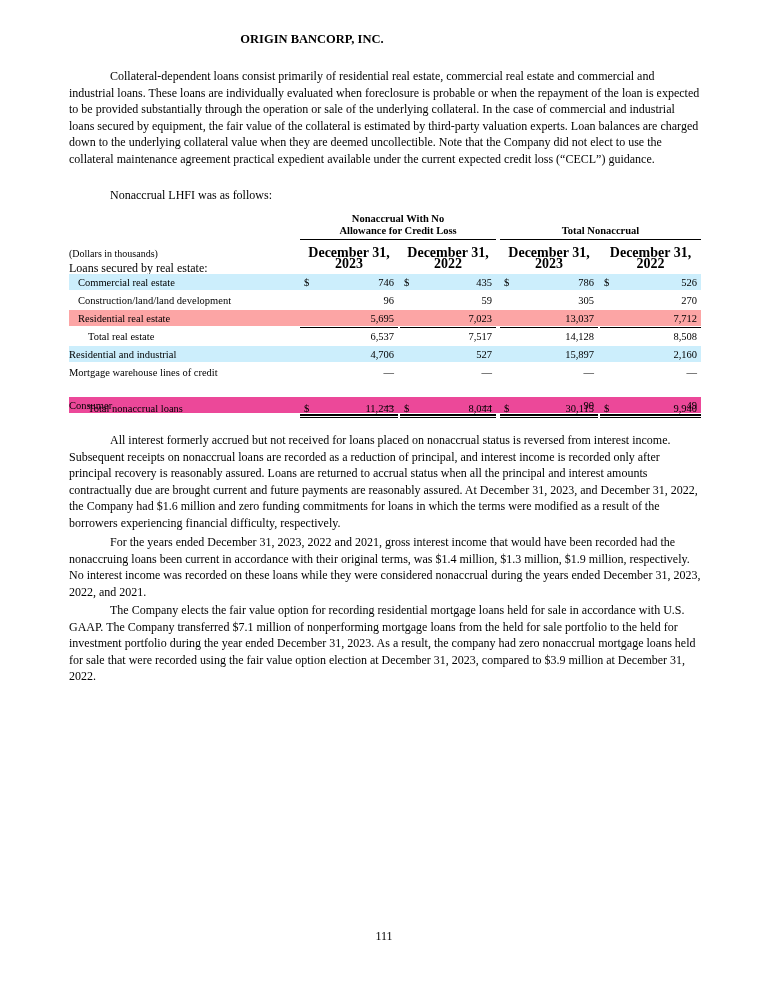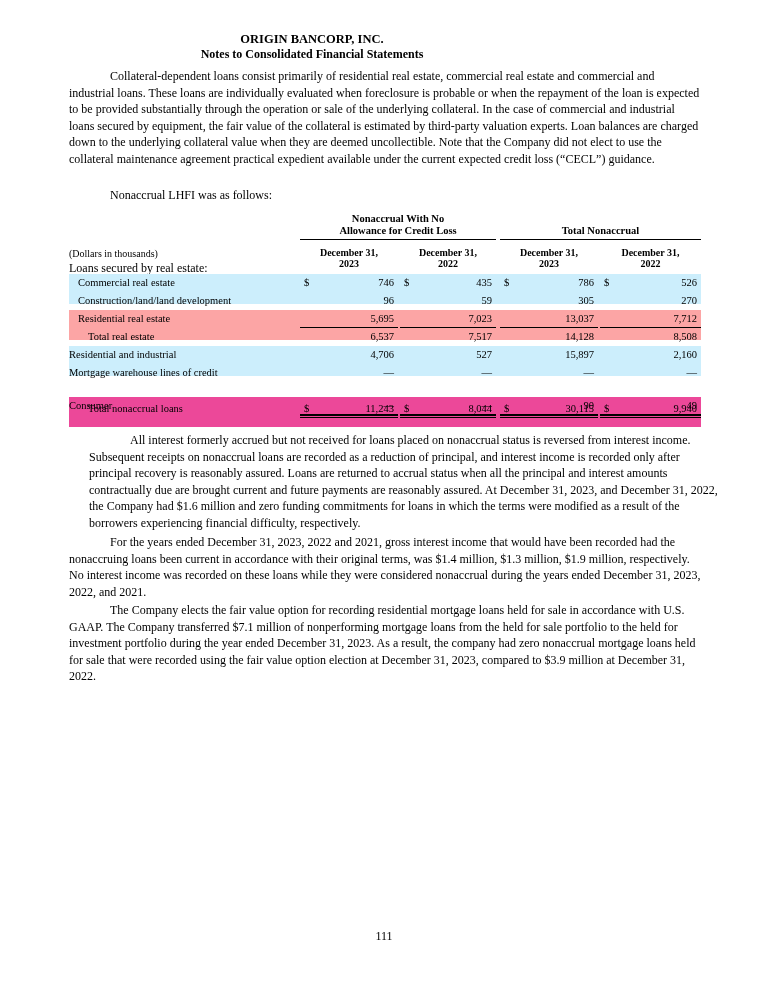--- a/index.html
+++ b/index.html
@@ -6,53 +6,52 @@
   body {
     width:768px; height:993px; position:relative; overflow:hidden;
     font-family:"Liberation Serif", serif; color:#000; font-size:12px;
   }
   .header { position:absolute; top:32px; left:0; width:624px; text-align:center; font-weight:bold; font-size:12px; line-height:15px; }
   .header .t1 { font-size:12.5px; }
   .para { position:absolute; left:69px; width:632px; font-size:12px; line-height:16.5px; text-align:left; }
   .para .indent { display:inline-block; width:41px; }
   #p1 { top:68px; }
   #intro { top:187px; }
-  #p2 { top:432px;margin-left:20px; }
+  #p2 { top:432px; }
   #p3 { top:534px; }
   #p4 { top:602px; }
 
   .table { position:absolute; left:69px; top:213px; width:632px; font-size:10.5px; }
   .grp { position:absolute; top:0; text-align:center; font-weight:bold; font-size:10.5px; line-height:12px; border-bottom:1.5px solid #000; padding-bottom:2px; }
   #grp1 { left:231px; width:196px; height:24px; }
   #grp2 { left:431px; width:201px; height:24px; top:0; }
   #grp2 span { position:absolute; bottom:2px; left:0; width:100%; }
-  .colh { position:absolute; top:34px; text-align:center; font-weight:bold; font-size:10px; line-height:11px; border-bottom:1.5px solid #000; padding-bottom:10px; height:22px; }
+  .colh { position:absolute; top:34px; text-align:center; font-weight:bold; font-size:14px; line-height:11px; border-bottom:1.5px solid #000; padding-bottom:10px; height:22px; }
   .unit { position:absolute; left:0; top:34px; font-size:10px; line-height:14px; }
   .secl { position:absolute; left:0; top:48px; font-size:12px; line-height:14px; }
-  .row { position:absolute; left:0; width:632px; height:30px; line-height:18px; }
+  .row { position:absolute; left:0; width:632px; height:16px; line-height:18px; }
   .row.shade { background:#cceefc; }
   .row .lbl { position:absolute; left:0; white-space:nowrap; }
   .row .lbl.ind1 { left:9px; }
   .row .lbl.ind2 { left:19px; }
   .cell { position:absolute; top:0; height:18px; }
   .cell .dol { position:absolute; left:4px; }
   .cell .val { position:absolute; right:4px; }
   .cell.uline { border-bottom:1.5px solid #000; height:16.5px; }
   .c1 { left:231px; width:98px; }
   .c2 { left:331px; width:96px; }
   .c3 { left:431px; width:98px; }
   .c4 { left:531px; width:101px; }
   .pagenum { position:absolute; top:929px; left:0; width:768px; text-align:center; font-size:12px; }
 </style>
 </head>
 <body>
 
 <div class="header">
   <div class="t1">ORIGIN BANCORP, INC.</div>
-  <div>Notes to Consolidated Financial Statements</div>
 </div>
 
 <div class="para" id="p1"><span class="indent"></span><span>Collateral-dependent loans consist primarily of residential real estate, commercial real estate and commercial and industrial loans. These loans are individually evaluated when foreclosure is probable or when the repayment of the loan is expected to be provided substantially through the operation or sale of the underlying collateral. In the case of commercial and industrial loans secured by equipment, the fair value of the collateral is estimated by third-party valuation experts. Loan balances are charged down to the underlying collateral value when they are deemed uncollectible. Note that the Company did not elect to use the collateral maintenance agreement practical expedient available under the current expected credit loss (“CECL”) guidance.</span></div>
 
 <div class="para" id="intro"><span class="indent"></span><span>Nonaccrual LHFI was as follows:</span></div>
 
 <div class="table">
   <div class="grp" id="grp1">
     <div>Nonaccrual With No</div>
     <div>Allowance for Credit Loss</div>

